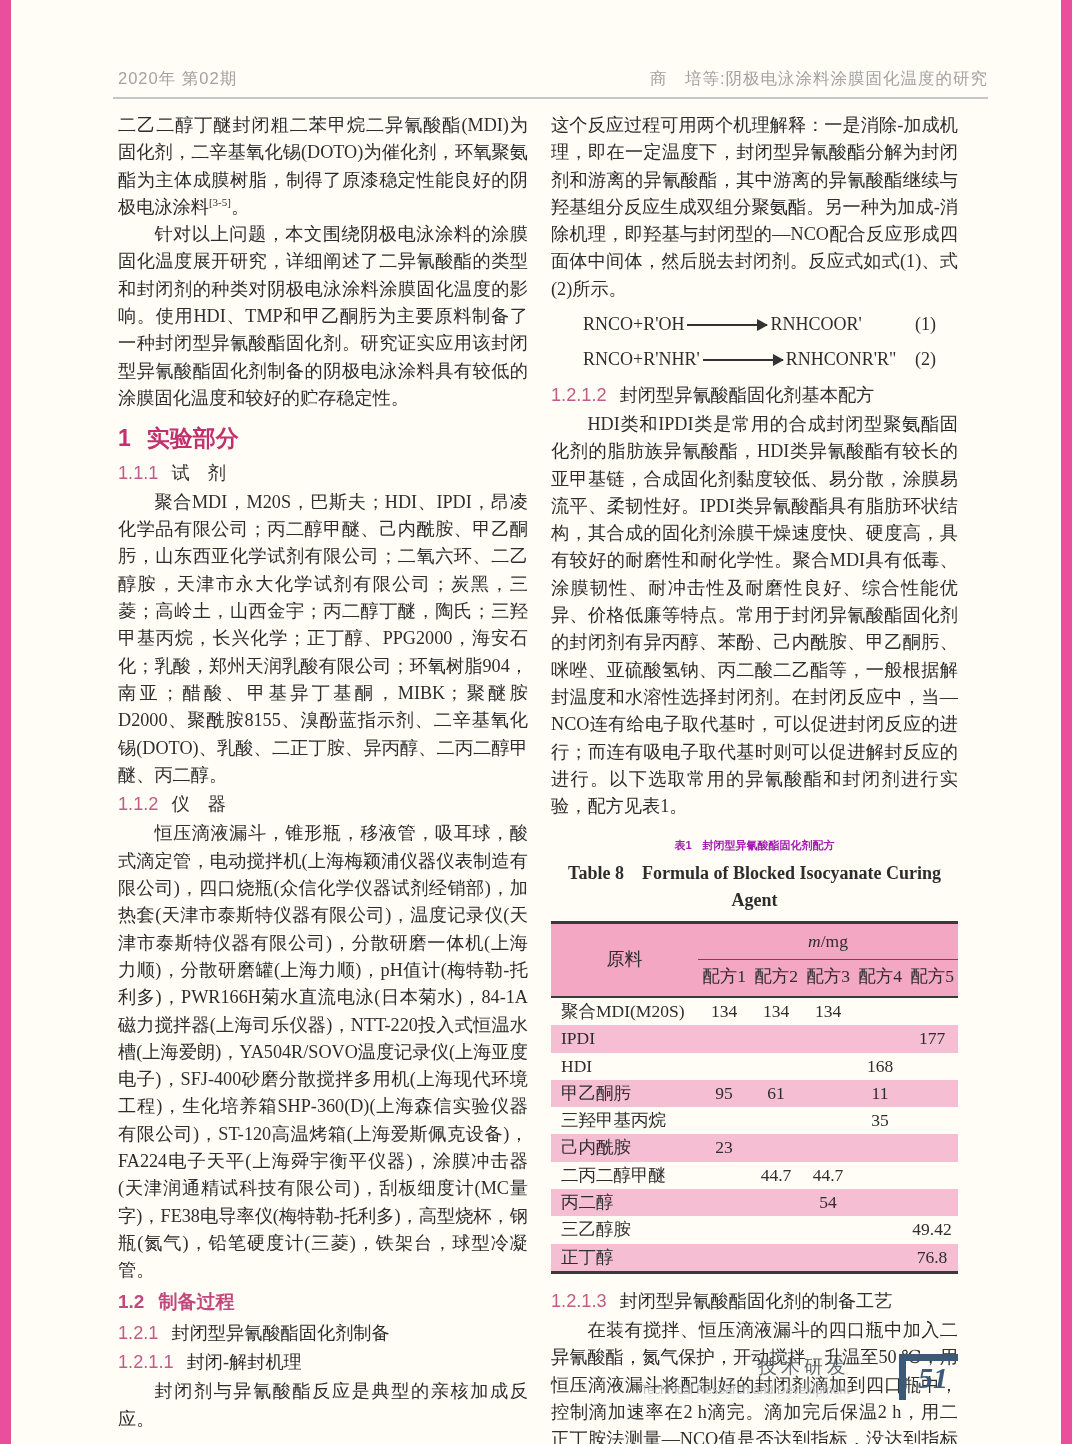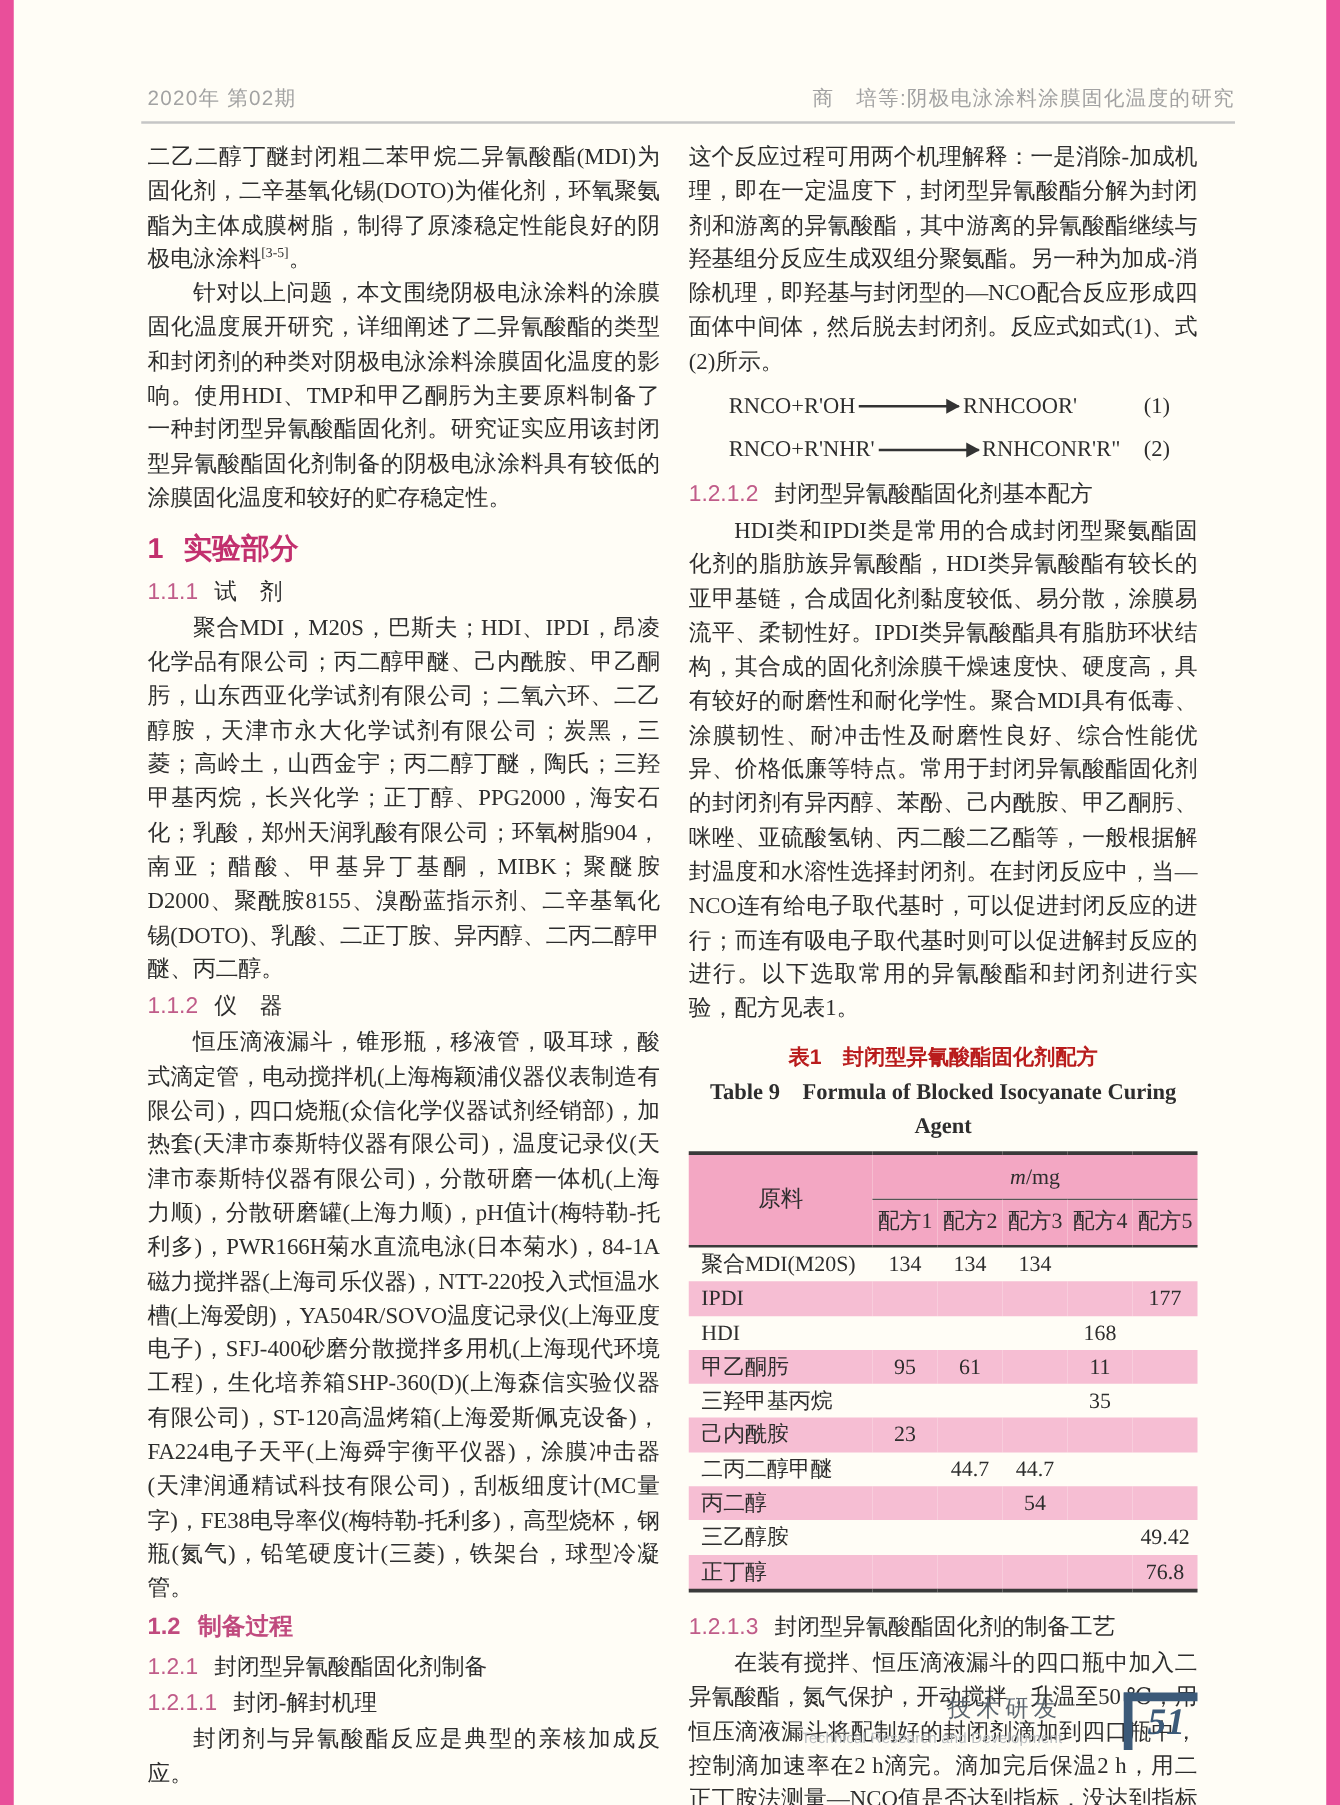--- a/index.html
+++ b/index.html
@@ -37,21 +37,21 @@
   .h3 .num{color:var(--accent-pink-number,#c05c89);font-family:"Liberation Sans","DejaVu Sans",sans-serif;}
   .h3 .t{color:#2d2d2d;}
 
   .eq{display:flex;align-items:center;margin:8px 0 8px 32px;font-size:18px;}
   .eq .arrow{width:80px;height:2px;background:#333;position:relative;margin:0 3px;flex:none;}
   .eq .arrow::after{content:"";position:absolute;right:-1px;top:-5px;width:0;height:0;
       border-left:11px solid #333;border-top:6px solid transparent;border-bottom:6px solid transparent;}
   .eq .enum{margin-left:auto;margin-right:22px;}
 
   .tblwrap{margin-top:12px;}
-  .cap-cn{text-align:center;font-size:17px;font-weight:bold;color:#b91c1c;margin:0;
+  .cap-cn{text-align:center;font-size:11px;font-weight:bold;color:#a21caf;margin:0;
           font-family:"Liberation Sans","DejaVu Sans",sans-serif;}
   .cap-en{text-align:center;font-size:18px;font-weight:bold;margin:3px 0 0;}
   table.formula{width:100%;border-collapse:collapse;margin-top:7px;font-size:17.5px;
                 border-top:3px solid #3a3a3a;border-bottom:3px solid #3a3a3a;}
   table.formula th{font-weight:normal;background:var(--table-header-pink,#f3a7c3);}
   th.th-material{width:145px;text-align:center;border-bottom:2px solid #3a3a3a;font-size:18px;}
   th.th-unit{text-align:center;border-bottom:1.5px solid #555;padding:4px 0 3px;}
   th.th-unit .it{font-style:italic;}
   tr.sub th{padding:3px 0 6px;text-align:center;border-bottom:2px solid #3a3a3a;}
   table.formula td{height:26px;padding:0;text-align:center;}
@@ -134,21 +134,21 @@
     </div>
 
     <div class="h3">
       <span class="num">1.2.1.2</span>
       <span class="t">封闭型异氰酸酯固化剂基本配方</span>
     </div>
     <p class="ind">HDI类和IPDI类是常用的合成封闭型聚氨酯固化剂的脂肪族异氰酸酯，HDI类异氰酸酯有较长的亚甲基链，合成固化剂黏度较低、易分散，涂膜易流平、柔韧性好。IPDI类异氰酸酯具有脂肪环状结构，其合成的固化剂涂膜干燥速度快、硬度高，具有较好的耐磨性和耐化学性。聚合MDI具有低毒、涂膜韧性、耐冲击性及耐磨性良好、综合性能优异、价格低廉等特点。常用于封闭异氰酸酯固化剂的封闭剂有异丙醇、苯酚、己内酰胺、甲乙酮肟、咪唑、亚硫酸氢钠、丙二酸二乙酯等，一般根据解封温度和水溶性选择封闭剂。在封闭反应中，当—NCO连有给电子取代基时，可以促进封闭反应的进行；而连有吸电子取代基时则可以促进解封反应的进行。以下选取常用的异氰酸酯和封闭剂进行实验，配方见表1。</p>
 
     <div class="tblwrap">
       <p class="cap-cn">表1　封闭型异氰酸酯固化剂配方</p>
-      <p class="cap-en">Table 9　Formula of Blocked Isocyanate Curing Agent</p>
+      <p class="cap-en">Table 8　Formula of Blocked Isocyanate Curing Agent</p>
       <table class="formula">
         <thead>
           <tr>
             <th class="th-material" rowspan="2">原料</th>
             <th class="th-unit" colspan="5"><span class="it">m</span><span>/mg</span></th>
           </tr>
           <tr class="sub">
             <th>配方1</th>
             <th>配方2</th>
             <th>配方3</th>

